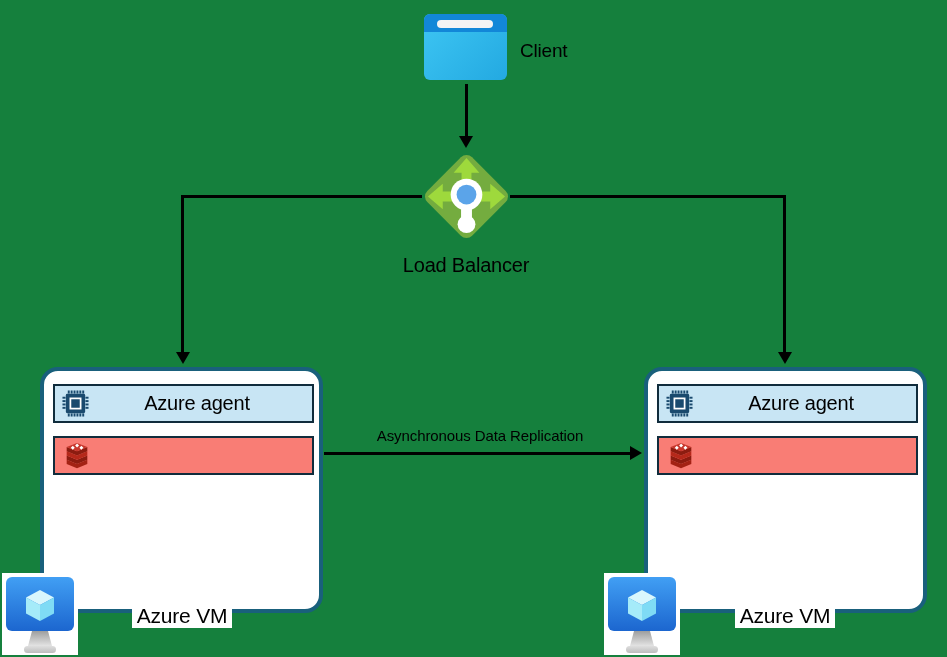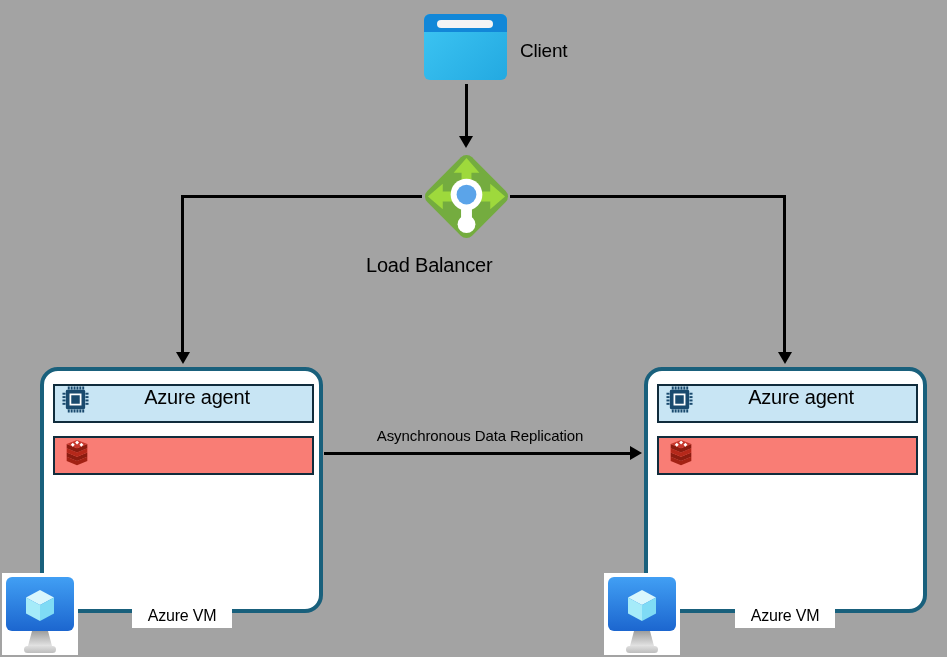--- a/index.html
+++ b/index.html
@@ -10,26 +10,26 @@
     --line-black:#000000;
     --lb-green:#74ac3f;
     --lb-arrow-green:#9ed93c;
     --lb-dot-blue:#5ba4e9;
     --client-header:#1287d8;
     --client-body:#2ab2e7;
     --chip-navy:#1a4a6e;
   }
   html,body{margin:0;padding:0;background:#fff;}
   .canvas{
-    position:relative;width:947px;height:657px;background:#a3a3a3;overflow:hidden;
+    position:relative;width:947px;height:657px;background:#15803d;overflow:hidden;
     font-family:"Liberation Sans",sans-serif;color:#000;
   }
   .abs{position:absolute;}
   .label{position:absolute;font-size:19px;letter-spacing:-0.2px;color:#000;white-space:nowrap;}
-  .label.center{}
+  .label.center{text-align:center;}
   
   .line{position:absolute;background:var(--line-black);}
   .line.h{height:3px;}
   .line.v{width:3px;}
   .ah-down{position:absolute;width:0;height:0;
     border-left:7px solid transparent;border-right:7px solid transparent;
     border-top:12px solid var(--line-black);}
   .ah-right{position:absolute;width:0;height:0;
     border-top:7px solid transparent;border-bottom:7px solid transparent;
     border-left:12px solid var(--line-black);}
@@ -38,29 +38,29 @@
     border-radius:6px;overflow:hidden;
     background:linear-gradient(135deg,#3ec6f3,#23a9e1);}
   .client-header{position:absolute;left:0;top:0;right:0;height:18px;background:var(--client-header);}
   .client-pill{position:absolute;left:13px;top:6px;width:56px;height:8px;border-radius:4px;background:#f4f4f4;}
   
   .vm-box{position:absolute;top:367px;width:283px;height:246px;box-sizing:border-box;
     border:4px solid var(--box-border);border-radius:18px;background:#fff;}
   .vm-box.left{left:40px;}
   .vm-box.right{left:644px;}
   .bar{position:absolute;left:9px;width:261px;height:39px;box-sizing:border-box;
-    border:2.5px solid var(--bar-border);display:flex;padding:0 7px;}
+    border:2.5px solid var(--bar-border);display:flex;align-items:center;padding:0 7px;}
   .bar.agent{top:13px;background:var(--agent-fill);}
   .bar.redis{top:65px;background:var(--redis-fill);}
   .bar .bar-label{flex:1;text-align:center;font-size:20px;letter-spacing:-0.2px;}
   .bar .bar-icon{flex:0 0 auto;line-height:0;}
   
   .vm-icon{position:absolute;width:76px;height:82px;background:#fff;line-height:0;}
   .vm-caption{position:absolute;top:603px;width:100px;text-align:center;background:#fff;
-    font-size:16px;letter-spacing:-0.2px;line-height:25px;}
+    font-size:21px;letter-spacing:-0.2px;line-height:25px;}
   .repl-label{position:absolute;left:335px;top:427px;width:290px;text-align:center;
     font-size:15px;letter-spacing:-0.1px;}
 </style>
 </head>
 <body>
 
 <svg width="0" height="0" style="position:absolute" aria-hidden="true">
   <defs>
     <linearGradient id="scrGrad" x1="0" y1="0" x2="0" y2="1">
       <stop offset="0" stop-color="#419ff4"></stop>

